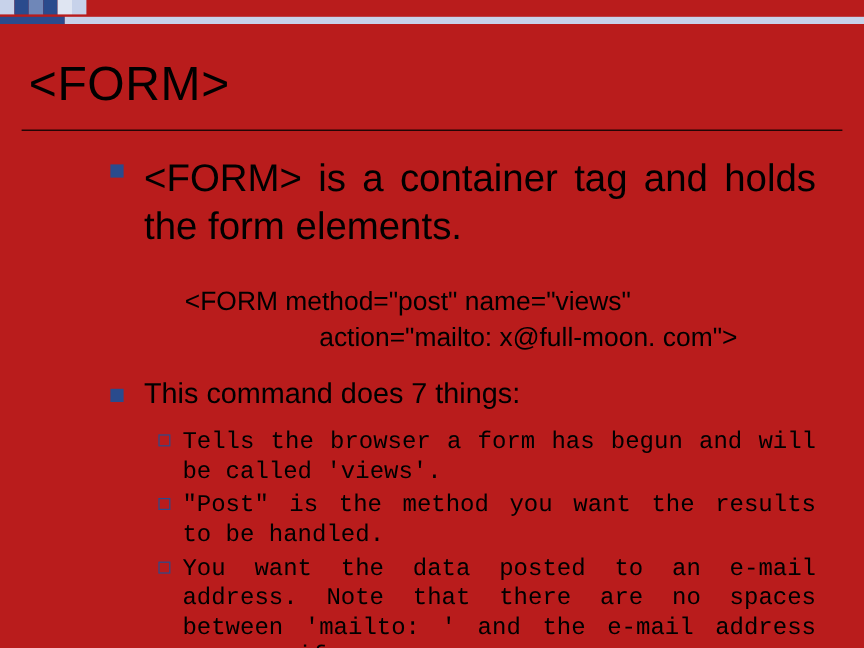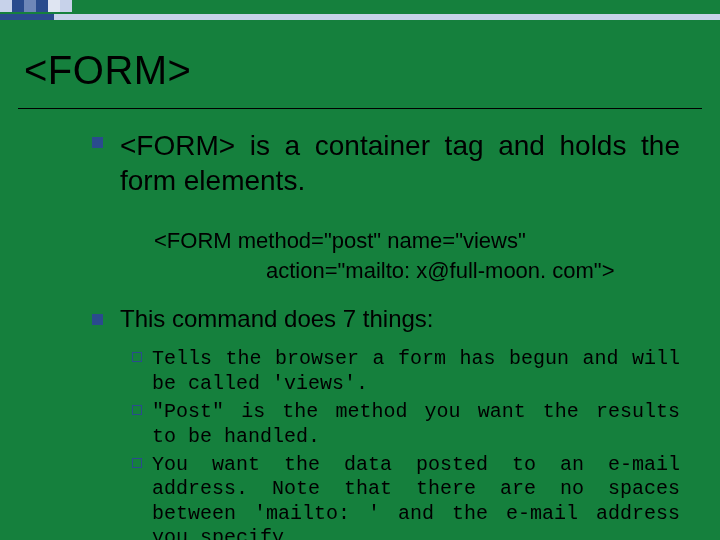--- a/index.html
+++ b/index.html
@@ -1,18 +1,18 @@
 <!DOCTYPE html>
 <html><head>
 <meta charset="utf-8">
 <style>
   * { margin: 0; padding: 0; box-sizing: border-box; }
   html, body { width: 720px; height: 540px; background: #fff; font-family: Arial, Helvetica, sans-serif; }
   .slide {
-    width: 720px; height: 540px; background: #15803d; position: relative;
+    width: 720px; height: 540px; background: #b91c1c; position: relative;
   }
   .deco {
     position: absolute; left: 0; top: 0; width: 720px; height: 22px;
   }
   .deco .row1 {
     display: flex; height: 12px;
   }
   .deco .sq { width: 12px; height: 12px; }
   .deco .sqA { background: #c7d2ea; }
   .deco .sqB { background: #2a4b8d; }
@@ -30,21 +30,21 @@
   }
   .hr {
     position: absolute; left: 18px; right: 18px; top: 108px;
     height: 1px; background: #000;
   }
   .body {
     position: absolute; left: 92px; top: 128px; right: 40px;
     color: #000;
   }
   .body .l1 {
-    font-size: 28px; line-height: 1.25; text-align: justify;
+    font-size: 32px; line-height: 1.25; text-align: justify;
     position: relative; padding-left: 28px;
   }
   .body .l1 .bullet1 {
     position: absolute; left: 0; top: 9px; width: 11px; height: 11px; background: #2a4b8d;
   }
   .code {
     margin-top: 28px;
     font-size: 22px;
     line-height: 1.35;
     padding-left: 62px;

